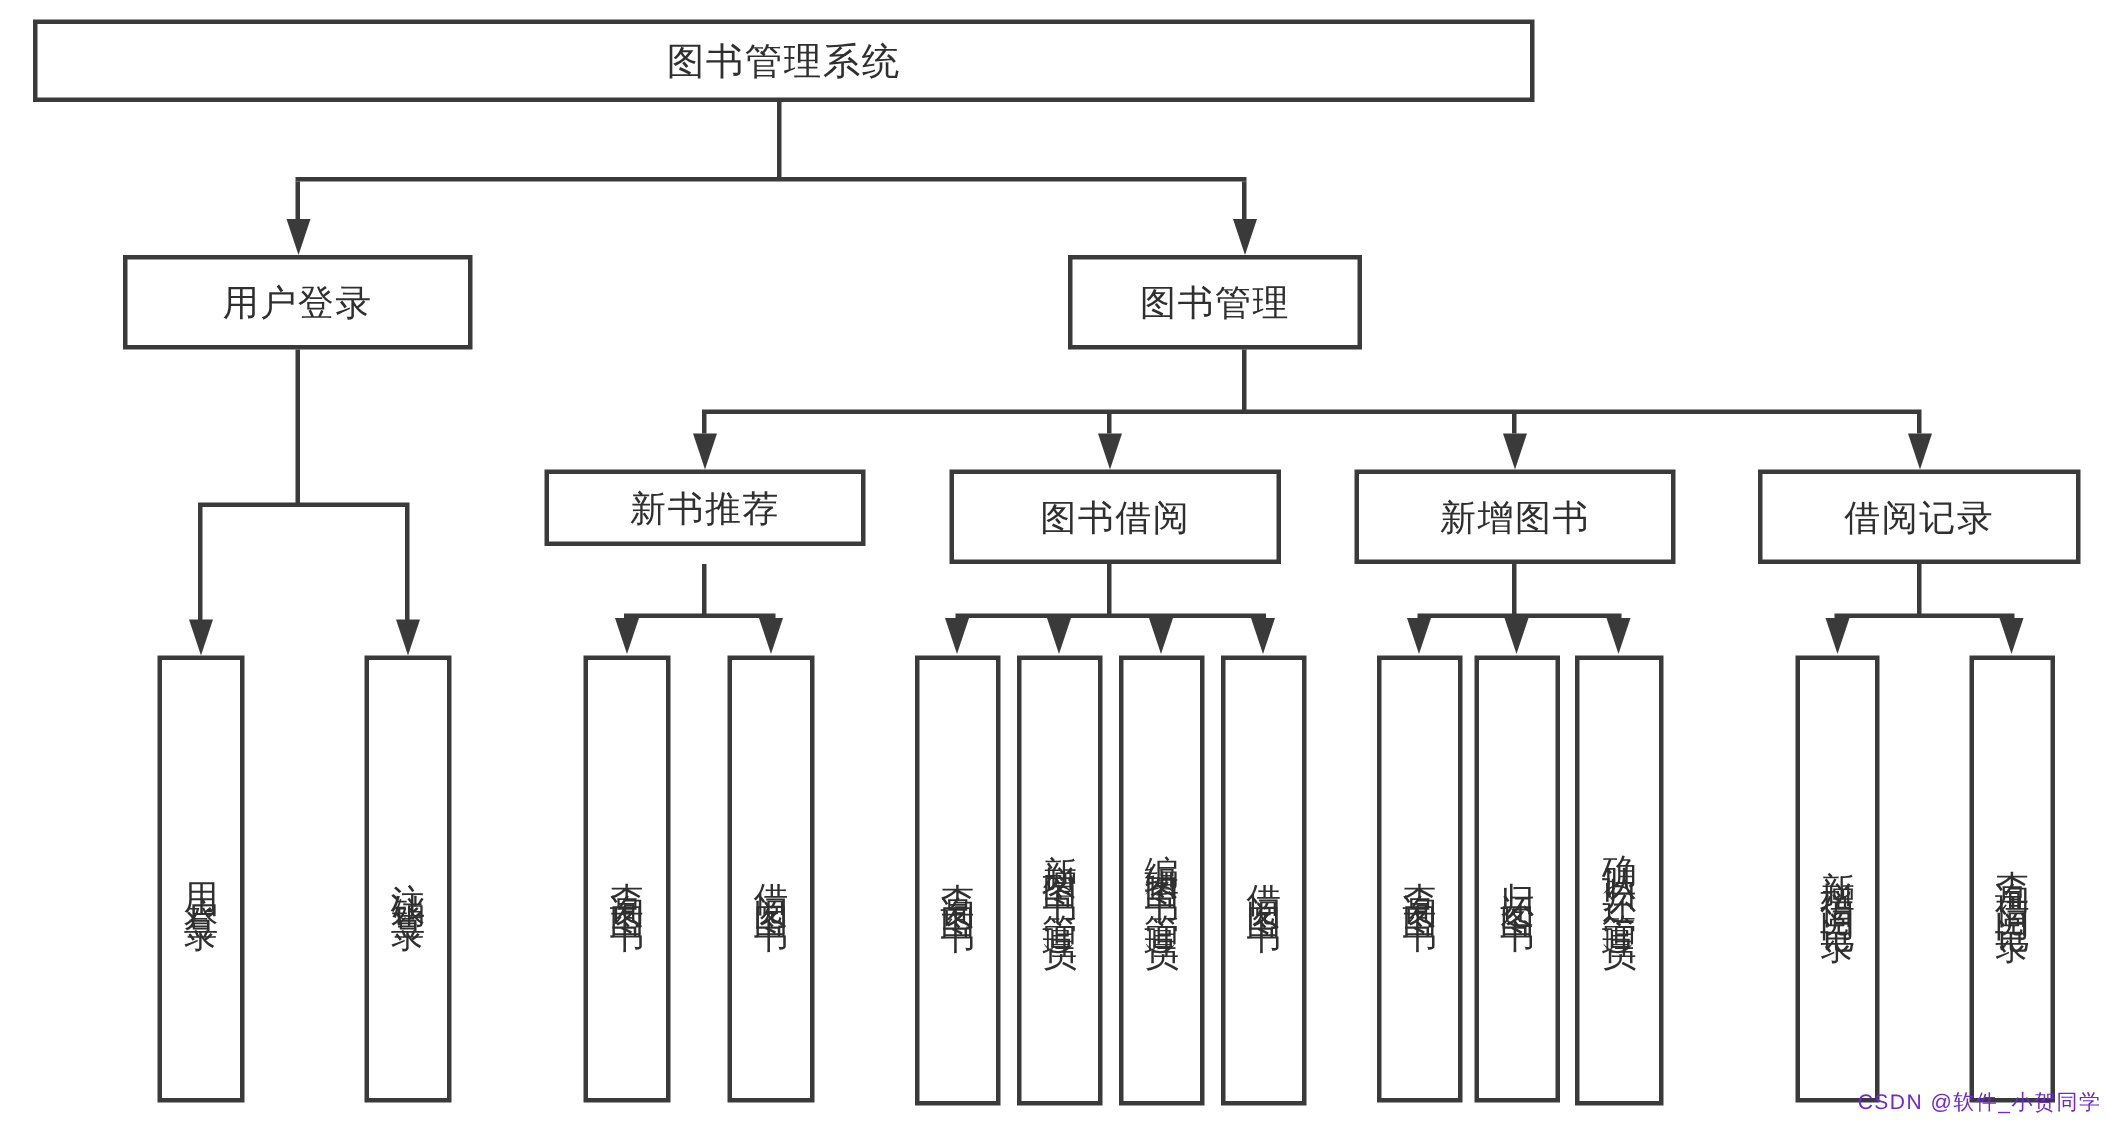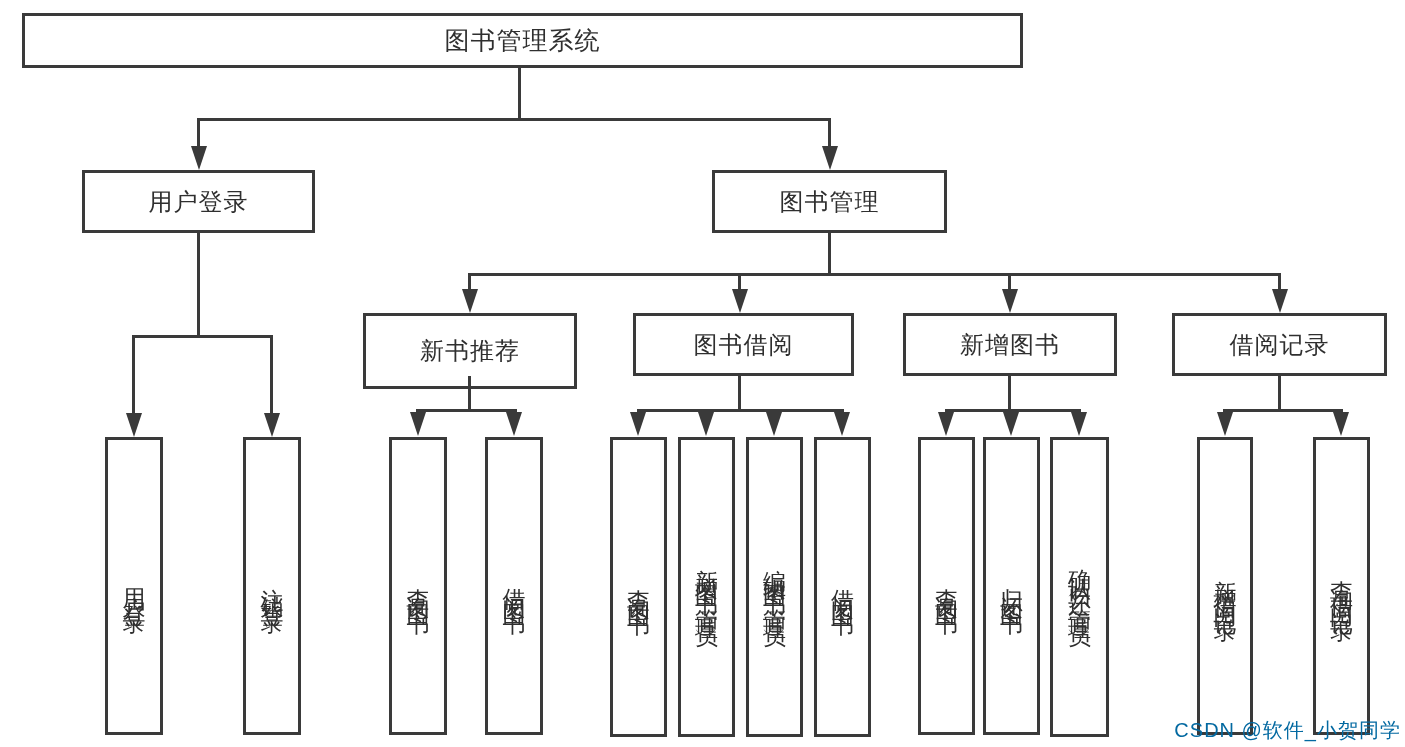--- a/index.html
+++ b/index.html
@@ -18,36 +18,36 @@
     font-size:23px;letter-spacing:8px;line-height:1.0;
   }
   .vline{position:absolute;width:3px;background:#3a3a3a;}
   .hline{position:absolute;height:3px;background:#3a3a3a;}
   .arrow{
     position:absolute;width:0;height:0;
     border-left:8px solid transparent;border-right:8px solid transparent;
     border-top:24px solid #3a3a3a;
   }
   .watermark{
-    position:absolute;right:4px;bottom:3px;font-size:20px;color:#0369a1;
+    position:absolute;right:4px;bottom:3px;font-size:14px;color:#6d28d9;
     letter-spacing:1px;z-index:5;
   }
 </style>
 </head>
 <body>
 
 <div id="stage">
 
   <div class="box rootbox" style="left:22px;top:13px;width:1001px;height:55px;">图书管理系统</div>
 
   <div class="box hbox" style="left:82px;top:170px;width:233px;height:63px;">用户登录</div>
 
-  <div class="box hbox" style="left:712px;top:170px;width:235px;height:63px;">图书管理</div>
+  <div class="box hbox" style="left:712px;top:170px;width:196px;height:63px;">图书管理</div>
 
-  <div class="box hbox" style="left:363px;top:313px;width:214px;height:76px;">新书推荐</div>
+  <div class="box hbox" style="left:363px;top:313px;width:214px;height:51px;">新书推荐</div>
 
   <div class="box hbox" style="left:633px;top:313px;width:221px;height:63px;">图书借阅</div>
 
   <div class="box hbox" style="left:903px;top:313px;width:214px;height:63px;">新增图书</div>
 
   <div class="box hbox" style="left:1172px;top:313px;width:215px;height:63px;">借阅记录</div>
 
   <div class="box vbox" style="left:105px;top:437px;width:58px;height:298px;">用户登录</div>
 
   <div class="box vbox" style="left:243px;top:437px;width:58px;height:298px;">注销登录</div>

